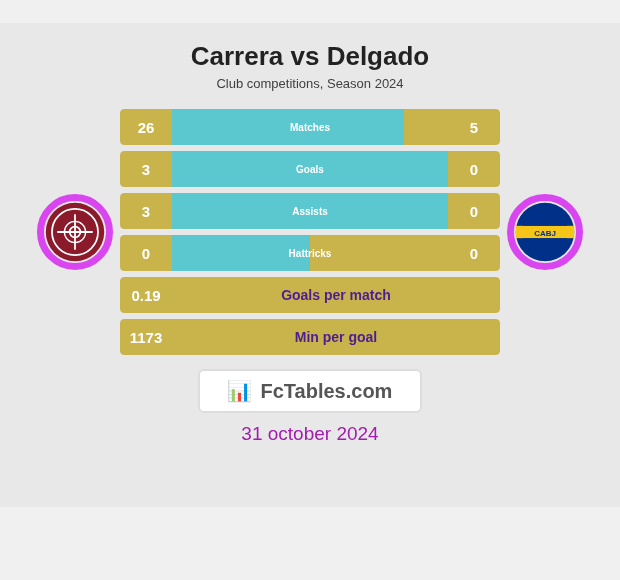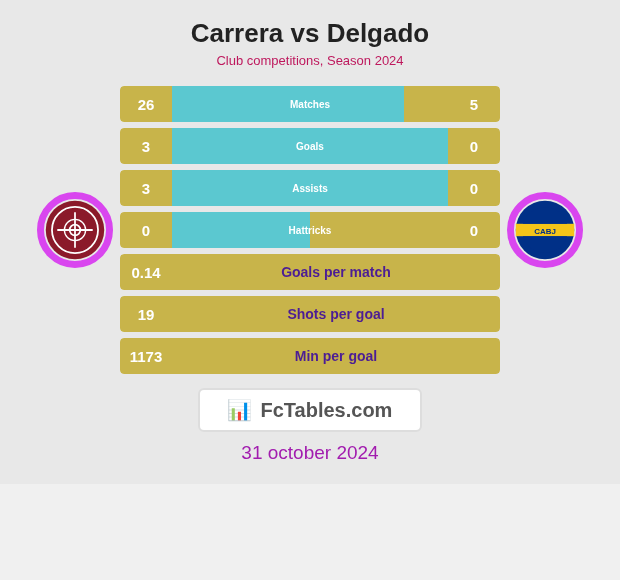--- a/index.html
+++ b/index.html
@@ -17,33 +17,34 @@
     }
 
     .page-wrapper {
       width: 620px;
       height: 484px;
       background: #e8e8e8;
       display: flex;
       flex-direction: column;
       align-items: center;
       padding: 18px 0 10px 0;
+      margin-top: 23px;
     }
 
     .title {
       font-size: 26px;
       font-weight: bold;
       color: #222;
       text-align: center;
       margin-bottom: 4px;
     }
 
     .subtitle {
       font-size: 13px;
-      color: #be185d;
+      color: #404040;
       text-align: center;
       margin-bottom: 18px;
     }
 
     .comparison-area {
       width: 560px;
       display: flex;
       flex-direction: row;
       align-items: center;
       justify-content: center;
@@ -251,26 +252,22 @@
         </div>
         <div class="stat-row">
           <div class="stat-left-val">0</div>
           <div class="stat-bar-container">
             <div class="stat-bar-inner" style="width: 50%;"></div>
             <span class="stat-bar-label">Hattricks</span>
           </div>
           <div class="stat-right-val">0</div>
         </div>
         <div class="stat-row stat-row-single">
-          <div class="stat-left-val">0.14</div>
+          <div class="stat-left-val">0.19</div>
           <div class="stat-center" style="background: rgb(200, 180, 74); border-radius: 0px 4px 4px 0px;">Goals per match</div>
-        </div>
-        <div class="stat-row stat-row-single">
-          <div class="stat-left-val">19</div>
-          <div class="stat-center" style="background: rgb(200, 180, 74); border-radius: 0px 4px 4px 0px;">Shots per goal</div>
         </div>
         <div class="stat-row stat-row-single">
           <div class="stat-left-val">1173</div>
           <div class="stat-center" style="background: rgb(200, 180, 74); border-radius: 0px 4px 4px 0px;">Min per goal</div>
         </div>
       </div>
 
     <div class="right-logo">
       <div class="club-circle">
         <svg class="boca-logo" viewBox="0 0 70 70" xmlns="http://www.w3.org/2000/svg">

